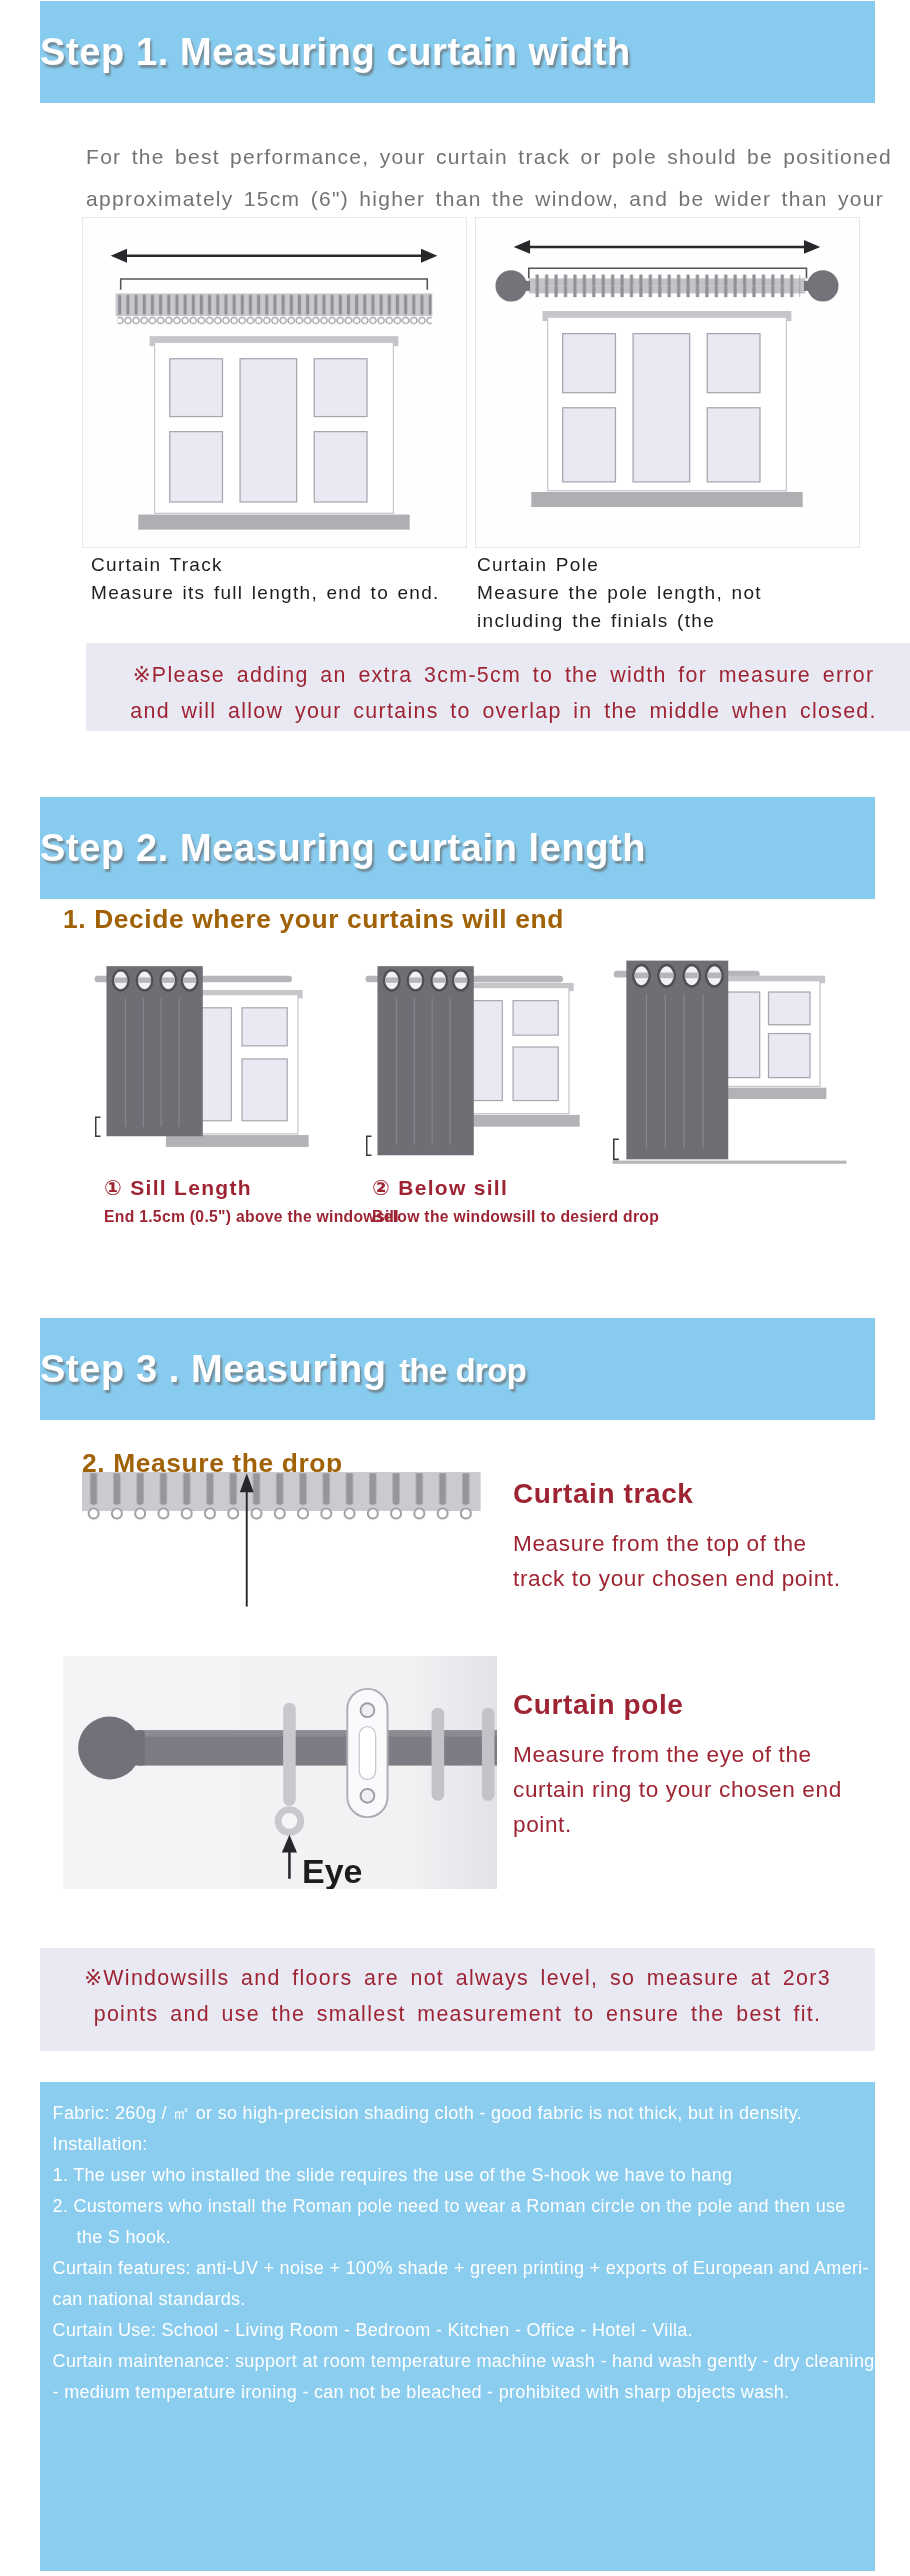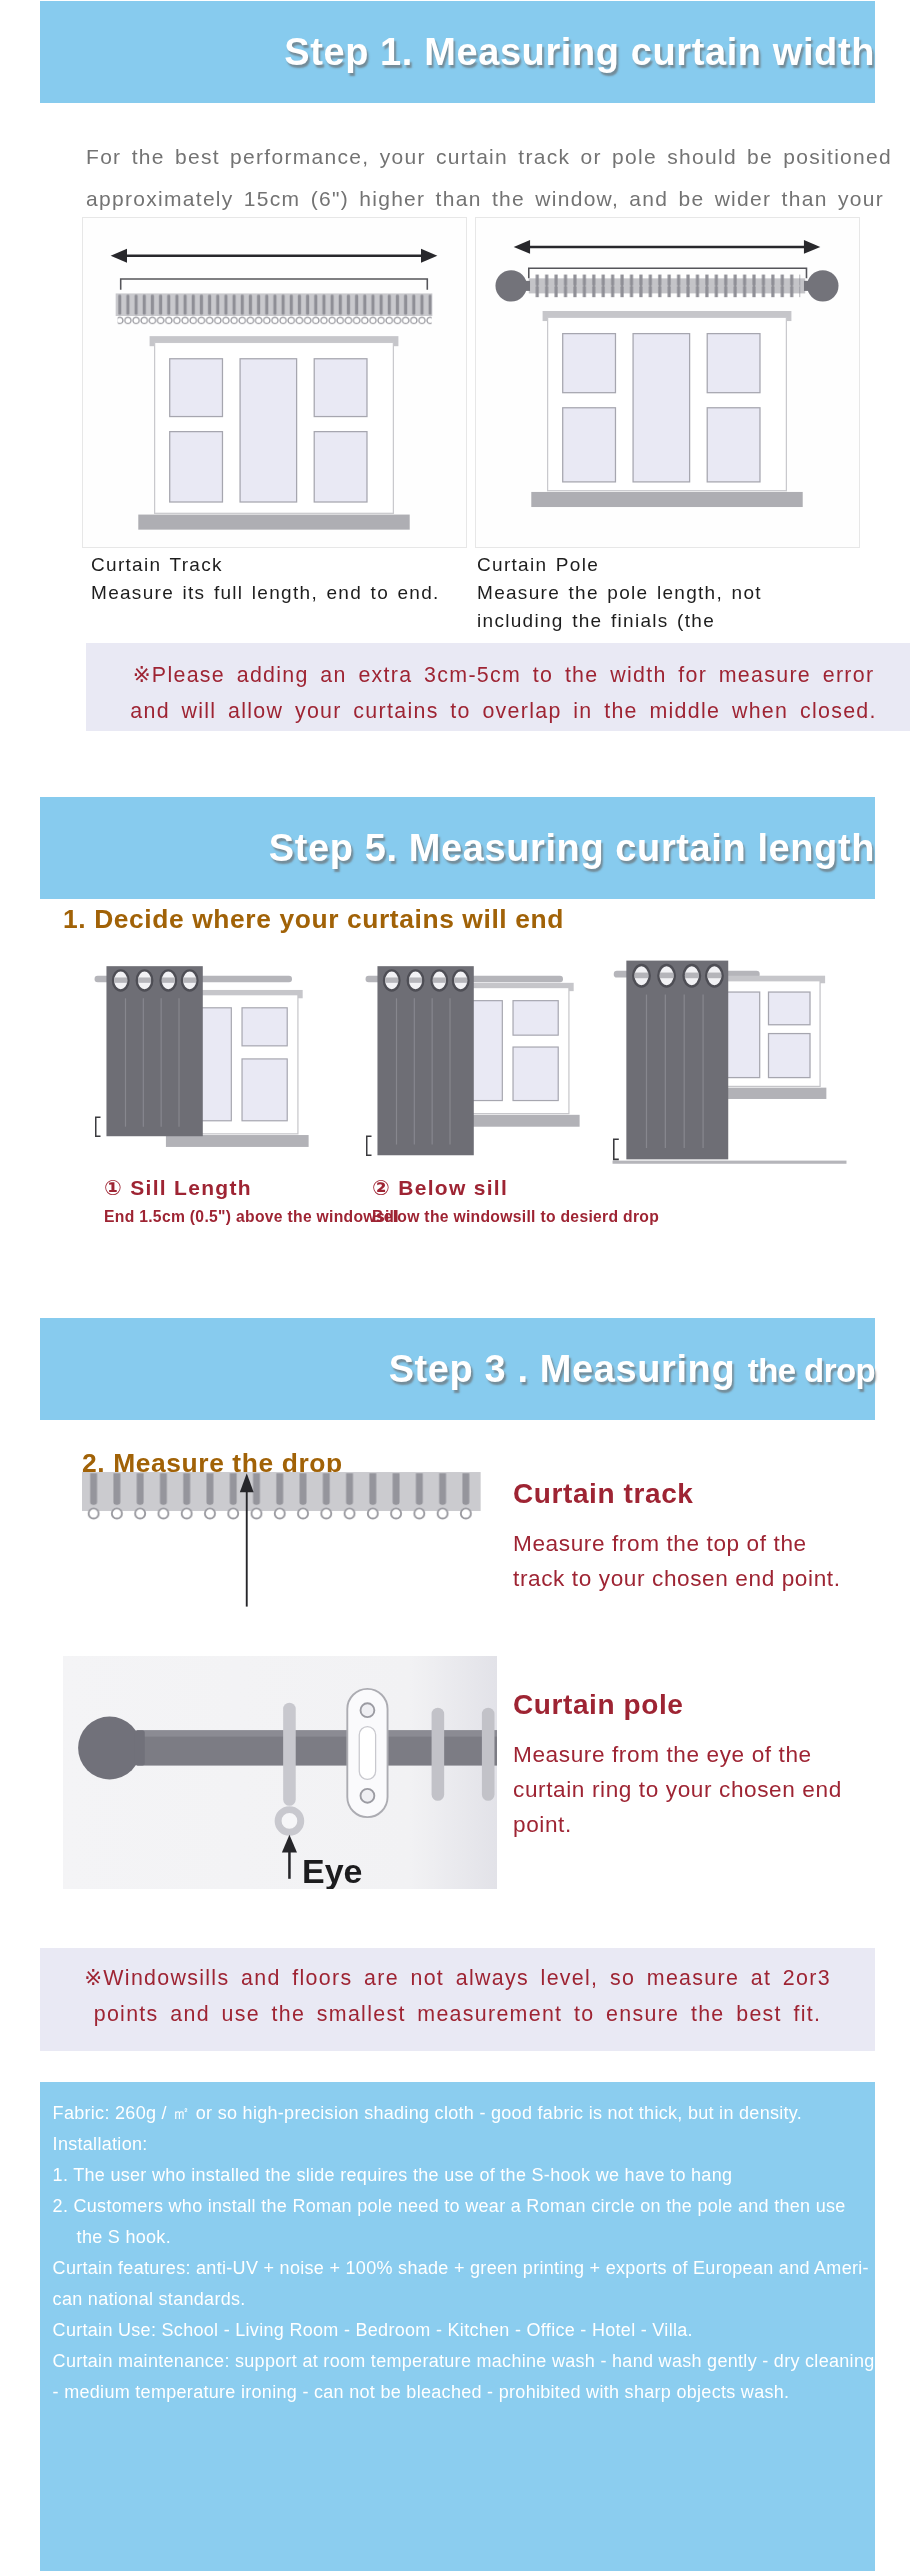--- a/index.html
+++ b/index.html
@@ -1,20 +1,20 @@
 <!DOCTYPE html>
 <html style="font-size:10px"><head>
 <meta charset="utf-8">
 <style>
   html,body{margin:0;padding:0;background:#ffffff;}
   .page{position:relative;width:910px;height:2576px;background:#ffffff;overflow:hidden;
         font-family:"Liberation Sans","DejaVu Sans",sans-serif;color:#1b1b1b;}
   .banner{position:absolute;left:40px;width:835px;height:102px;background:#87CBEE;
           color:#ffffff;font-weight:bold;font-size:38px;letter-spacing:0.6px;
-          text-align:right;line-height:102px;white-space:nowrap;
+          text-align:left;line-height:102px;white-space:nowrap;
           text-shadow:1.9px 2.5px 1.9px rgba(105,105,105,0.65);}
   .banner .sub{font-size:33px;letter-spacing:-0.6px;margin-left:12.6px;}
   .intro{position:absolute;top:136px;left:86px;width:780px;font-size:21px;line-height:42px;
          letter-spacing:1.3px;word-spacing:3.1px;color:#737373;white-space:nowrap;}
   .panel{position:absolute;top:217px;width:385px;height:331px;background:#fefefe;
          border:1.3px solid #e7e7e7;box-sizing:border-box;}
   .cap{position:absolute;top:551px;font-size:19px;line-height:28px;letter-spacing:1.3px;
        word-spacing:1.9px;color:#1d1d1d;white-space:nowrap;}
   .note{position:absolute;left:40px;width:835px;background:#E9E9F4;color:#9E2433;
         text-align:center;font-size:21.4px;letter-spacing:1.3px;word-spacing:4.4px;
@@ -126,21 +126,21 @@
     <div>Measure the pole length, not</div>
     <div>including the finials (the</div>
   </div>
 
   <div class="note" style="top:643px;height:88px;padding-top:14px;margin-left:46px;">
     <div>※Please adding an extra 3cm-5cm to the width for measure error</div>
     <div>and will allow your curtains to overlap in the middle when closed.</div>
   </div>
 
   <div class="banner" style="top:797px;">
-    <span>Step 5. Measuring curtain length</span>
+    <span>Step 2. Measuring curtain length</span>
   </div>
 
   <div class="h-black" style="top:904px;left:63px;">1. Decide where your curtains will end</div>
 
   <div class="fig" style="left:91px;">
     <svg width="220" height="219" viewBox="0 0 370 348">
       <rect x="6" y="28" width="332" height="11" rx="5" fill="#B5B5BA"></rect>
       <g>
         <rect x="138" y="52" width="218" height="14" fill="#C6C6CA"></rect>
         <rect x="146" y="60" width="202" height="234" fill="#FFFFFF" stroke="#C5C5C9" stroke-width="2"></rect>

